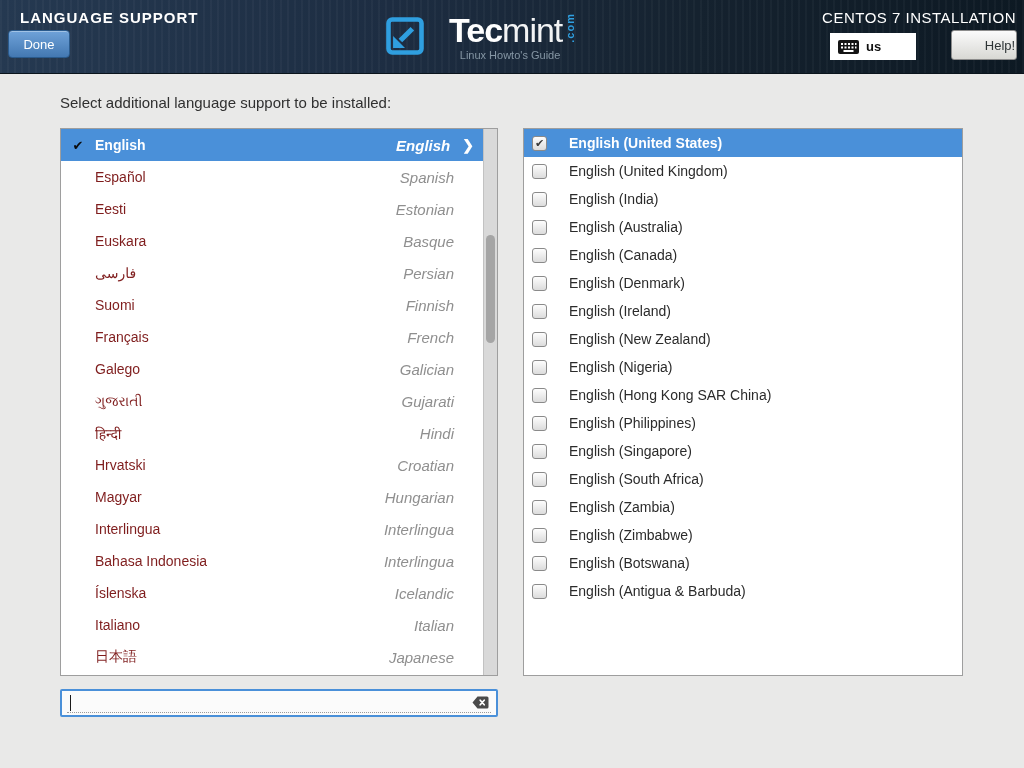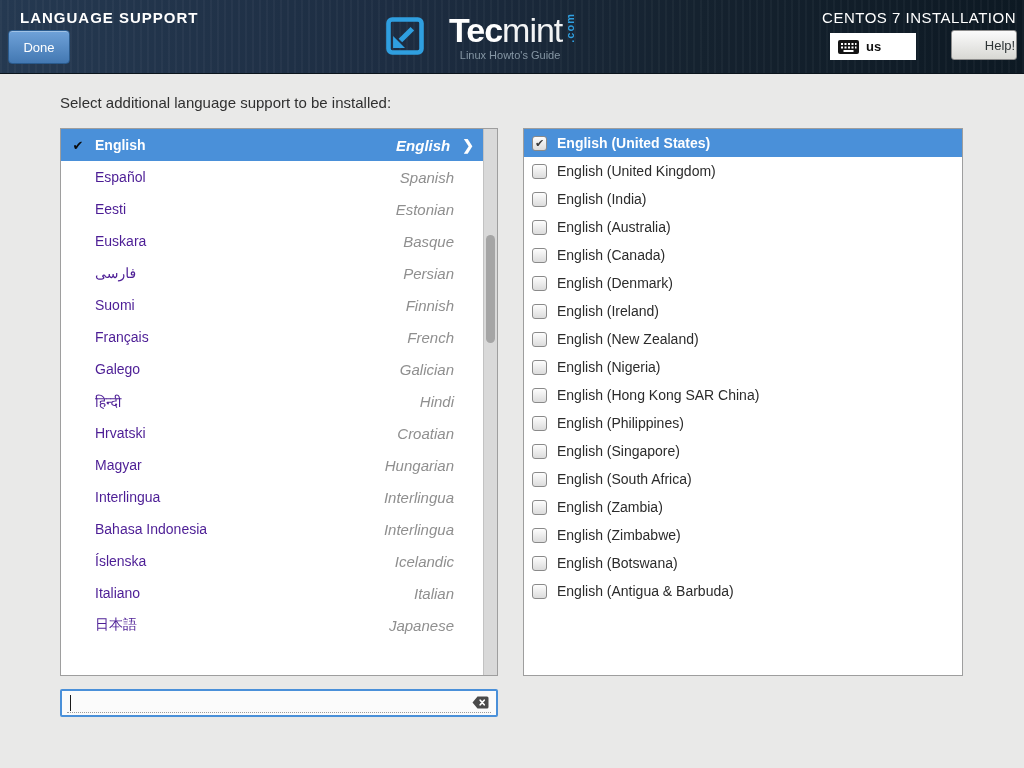--- a/index.html
+++ b/index.html
@@ -17,21 +17,21 @@
     background:
       repeating-linear-gradient(90deg, rgba(255,255,255,0.03) 0 2px, rgba(0,0,0,0) 2px 7px),
       linear-gradient(90deg,#253951 0%,#1d2d42 38%,#15222f 68%,#0d1923 100%);
     border-bottom:1px solid #0a141c;
   }
   .page-title {
     position:absolute; left:20px; top:9px;
     color:#ffffff; font-size:15px; font-weight:bold; letter-spacing:1px;
   }
   .done-btn {
-    position:absolute; left:8px; top:30px; width:62px; height:34px;
+    position:absolute; left:8px; top:30px; width:62px; height:28px;
     background:linear-gradient(#6fa2d9,#4378b2);
     border:1px solid #2a5a8c; border-radius:4px;
     color:#ffffff; font-size:13px; font-family:"Liberation Sans",sans-serif;
     box-shadow:inset 0 1px 0 rgba(255,255,255,0.35);
     cursor:pointer;
   }
 
   
   .logo { position:absolute; left:383px; top:12px; display:flex; align-items:flex-start; }
   .logo-icon { margin-top:2px; }
@@ -70,21 +70,21 @@
 
   
   .lang-list {
     position:absolute; left:60px; top:128px; width:438px; height:548px;
     background:#ffffff; border:1px solid #9e9e9e;
   }
   .lang-rows { position:absolute; left:0; top:0; right:14px; }
   .lang-row { height:32px; display:flex; align-items:center; padding-right:29px; }
   .lang-row.selected { background:#4a90d9; padding-right:9px; }
   .lang-row .check { width:34px; text-align:center; font-size:13px; color:#0b0b0b; }
-  .lang-row .native { font-size:14px; color:#4c1d95; }
+  .lang-row .native { font-size:14px; color:#7f1d1d; }
   .lang-row.selected .native { color:#ffffff; font-weight:bold; }
   .lang-row .eng { margin-left:auto; font-size:15px; font-style:italic; color:#8f8f8f; }
   .lang-row.selected .eng { color:#ffffff; font-weight:bold; }
   .lang-row .chev { margin-left:12px; font-size:14px; font-weight:bold; color:#ffffff; }
 
   .scrollbar {
     position:absolute; top:0; right:0; width:14px; height:546px;
     background:#d9d9d9; border-left:1px solid #c2c2c2;
   }
   .scrollbar .thumb {
@@ -98,21 +98,21 @@
     background:#ffffff; border:1px solid #9e9e9e;
   }
   .locale-row { height:28px; display:flex; align-items:center; padding-left:8px; }
   .locale-row.selected { background:#4a90d9; }
   .checkbox {
     width:15px; height:15px; border:1px solid #8a8a8a; border-radius:3px;
     background:linear-gradient(#fdfdfd,#dcdcdc);
     display:flex; align-items:center; justify-content:center;
     font-size:11px; color:#3a3a3a; line-height:1; flex:none;
   }
-  .locale-row .label { margin-left:10px; font-size:14px; color:#2b2b2b; }
+  .locale-row .label { margin-left:22px; font-size:14px; color:#2b2b2b; }
   .locale-row.selected .label { color:#ffffff; font-weight:bold; }
 
   
   .search-box {
     position:absolute; left:60px; top:689px; width:438px; height:28px;
     background:#fbfbfb; border:2px solid #4a90d9; border-radius:2px;
     cursor:text;
   }
   .search-box .focus-dots {
     position:absolute; left:5px; right:5px; bottom:2px;
@@ -205,20 +205,25 @@
         <span class="native">Français</span>
         <span class="eng">French</span>
       </div>
       <div class="lang-row">
         <span class="check"></span>
         <span class="native">Galego</span>
         <span class="eng">Galician</span>
       </div>
       <div class="lang-row">
         <span class="check"></span>
+        <span class="native">ગુજરાતી</span>
+        <span class="eng">Gujarati</span>
+      </div>
+      <div class="lang-row">
+        <span class="check"></span>
         <span class="native">हिन्दी</span>
         <span class="eng">Hindi</span>
       </div>
       <div class="lang-row">
         <span class="check"></span>
         <span class="native">Hrvatski</span>
         <span class="eng">Croatian</span>
       </div>
       <div class="lang-row">
         <span class="check"></span>

